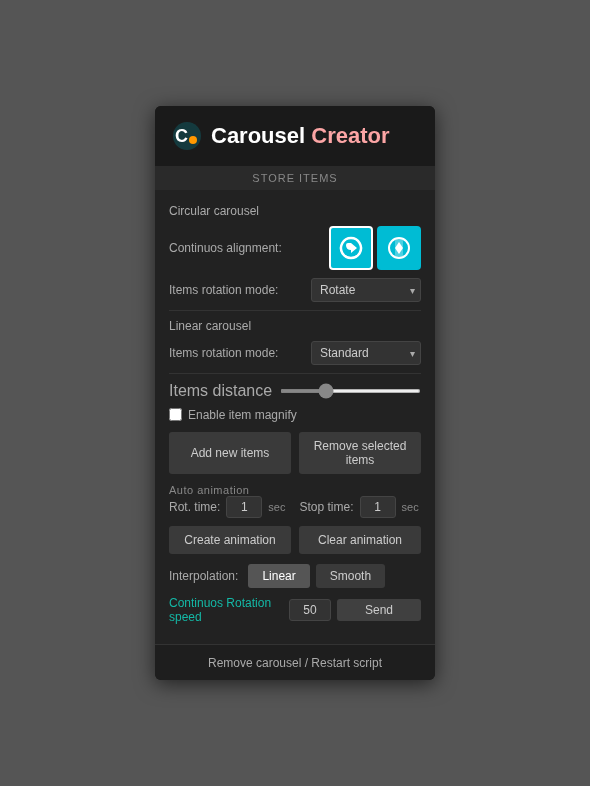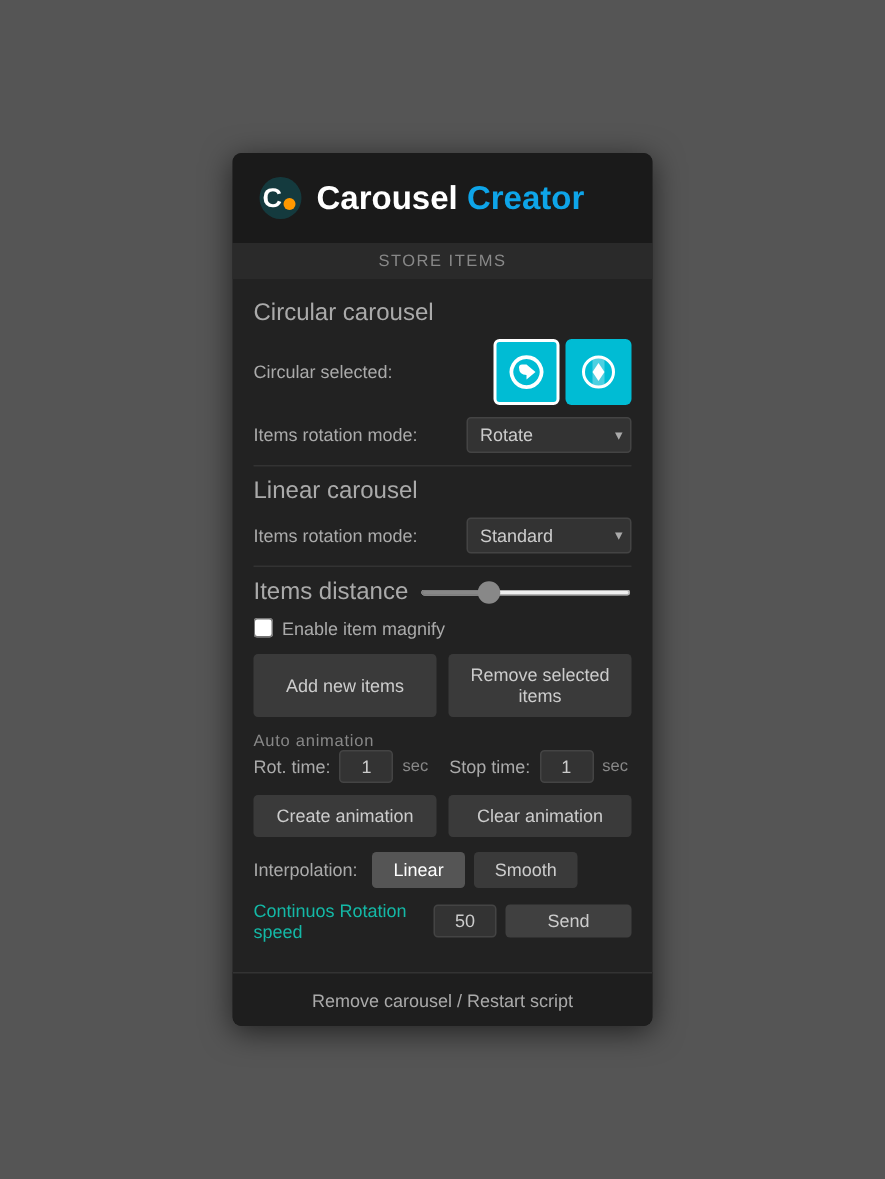--- a/index.html
+++ b/index.html
@@ -28,36 +28,36 @@
     }
     .header-logo {
       width: 32px;
       height: 32px;
     }
     .header-title {
       font-size: 22px;
       font-weight: bold;
     }
     .header-title span.white { color: #fff; }
-    .header-title span.cyan { color: #0ea5e9; }
+    .header-title span.cyan { color: #fca5a5; }
     .section-label {
       background: #2a2a2a;
       color: #888;
       text-align: center;
       font-size: 11px;
       letter-spacing: 1px;
       padding: 6px;
       text-transform: uppercase;
     }
     .content {
       padding: 10px 14px;
     }
     .group-title {
       color: #aaa;
-      font-size: 16px;
+      font-size: 12px;
       margin-bottom: 8px;
       margin-top: 4px;
     }
     .row {
       display: flex;
       align-items: center;
       margin-bottom: 8px;
     }
     .label {
       color: #aaa;
@@ -277,21 +277,21 @@
     </div>
   </div>
 
   <div class="section-label">STORE ITEMS</div>
 
   <div class="content">
 
     <div class="group-title">Circular carousel</div>
 
     <div class="row">
-      <div class="label">Circular selected:</div>
+      <div class="label">Continuos alignment:</div>
       <button class="icon-btn selected" title="Circular alignment 1">
         <svg width="28" height="28" viewBox="0 0 28 28">
           <path d="M14 4 A10 10 0 1 1 13.99 4 Z" fill="none" stroke="white" stroke-width="2.5"></path>
           <path d="M14 9 L20 14 L14 19 L14 16 Q9 16 9 11 Q9 9 11 9 Z" fill="white"></path>
         </svg>
       </button>
       <button class="icon-btn" title="Circular alignment 2">
         <svg width="28" height="28" viewBox="0 0 28 28">
           <rect x="10" y="4" width="8" height="20" rx="2" fill="white" opacity="0.3"></rect>
           <path d="M14 4 A10 10 0 0 1 24 14 A10 10 0 0 1 14 24 A10 10 0 0 1 4 14 A10 10 0 0 1 14 4 Z" fill="none" stroke="white" stroke-width="2"></path>

